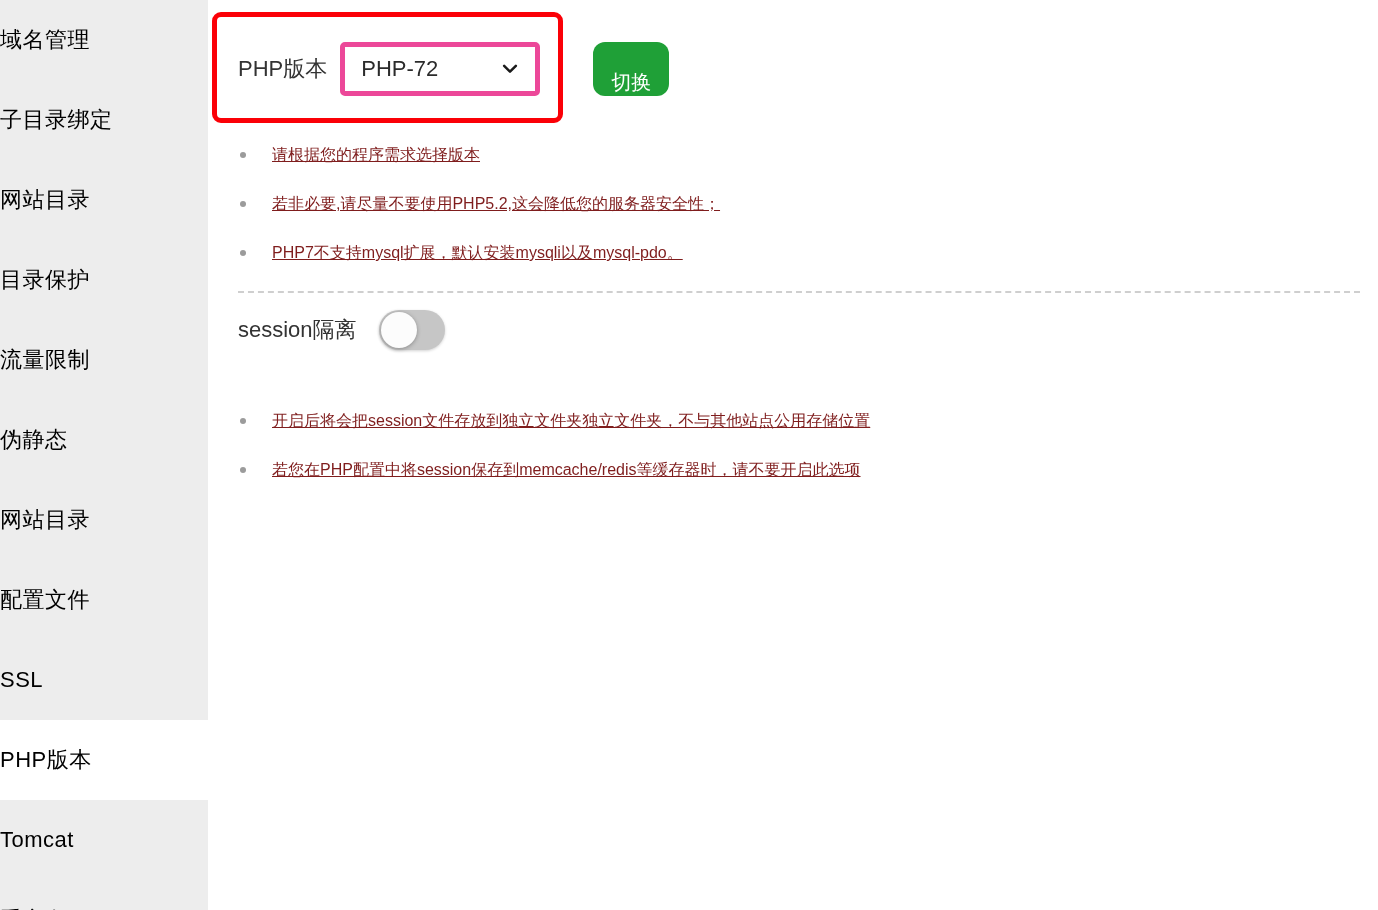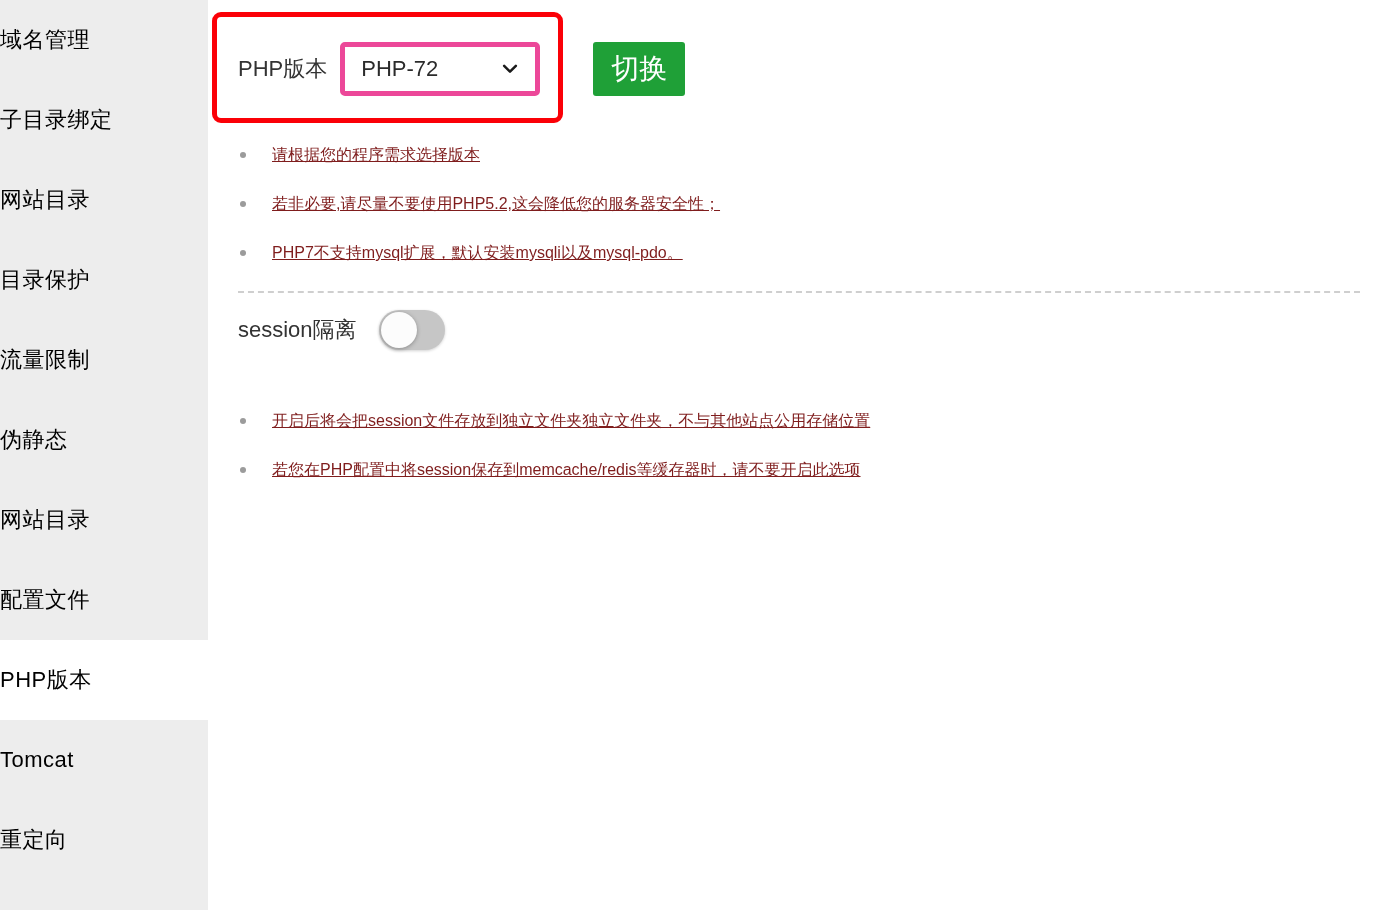--- a/index.html
+++ b/index.html
@@ -97,24 +97,24 @@
     width: 18px;
     height: 18px;
     flex: 0 0 auto;
     margin-left: 10px;
   }
   #switch-btn {
     margin-left: 53px;
     background: #1fa037;
     color: #ffffff;
     border: none;
-    border-radius: 3px;
-    font-size: 28px;
+    border-radius: 12px;
+    font-size: 20px;
     font-family: inherit;
-    padding: 0 18px;
+    padding: 13px 18px;
     height: 54px;
     line-height: 54px;
     cursor: pointer;
     white-space: nowrap;
   }
 
   
   .note-list {
     position: absolute;
     left: 32px;   
@@ -210,20 +210,23 @@
     </div>
     <div class="side-item">
       <span>伪静态</span>
     </div>
     <div class="side-item">
       <span>网站目录</span>
     </div>
     <div class="side-item">
       <span>配置文件</span>
     </div>
+    <div class="side-item">
+      <span>SSL</span>
+    </div>
     <div class="side-item active">
       <span>PHP版本</span>
     </div>
     <div class="side-item">
       <span>Tomcat</span>
     </div>
     <div class="side-item">
       <span>重定向</span>
     </div>
   </div>

